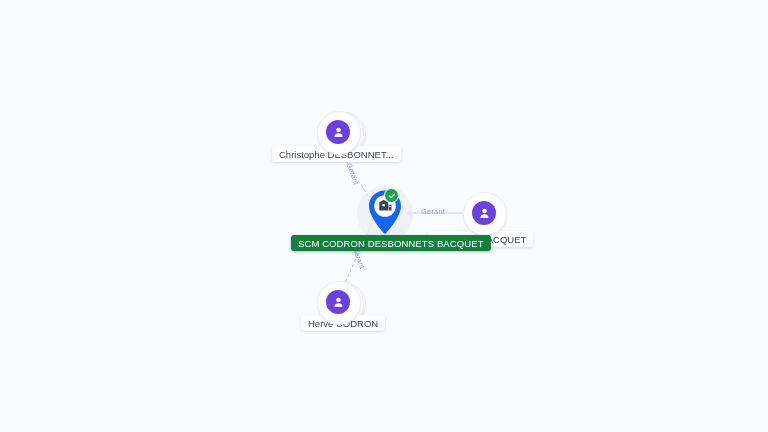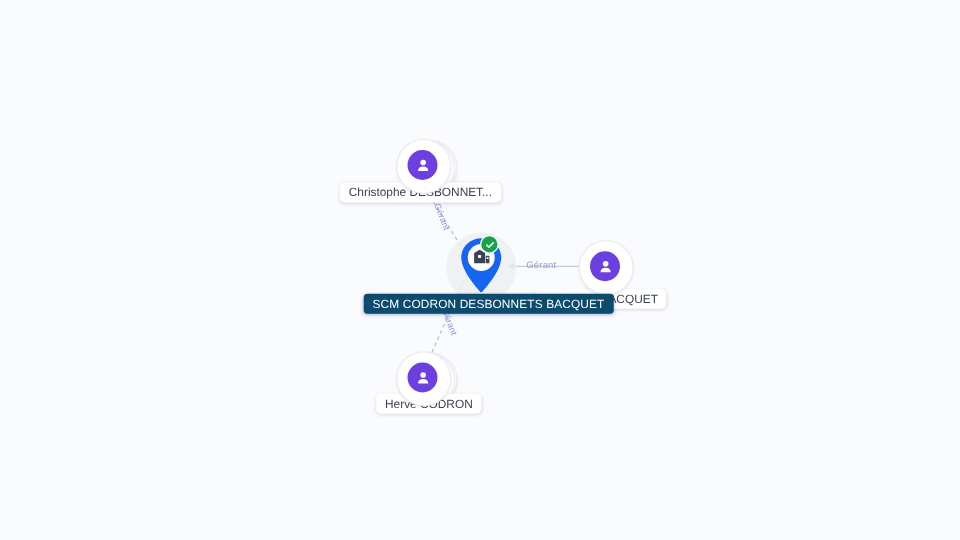--- a/index.html
+++ b/index.html
@@ -100,21 +100,21 @@
     border-radius: 4px;
     padding: 2.5px 7px;
     font-size: 9.5px;
     color: #3b3f55;
     white-space: nowrap;
     box-shadow: 0 1px 3px rgba(40,45,90,.16);
     font-family: "Liberation Sans", sans-serif;
   }
 
   .node-label.selected {
-    background: #0c4a6e;
+    background: #15803d;
     color: #ffffff;
     border-radius: 3px;
     box-shadow: 0 1px 3px rgba(20,60,150,.35);
     z-index: 40;
     letter-spacing: .1px;
   }
 
   
   #company-node {
     position: absolute;

